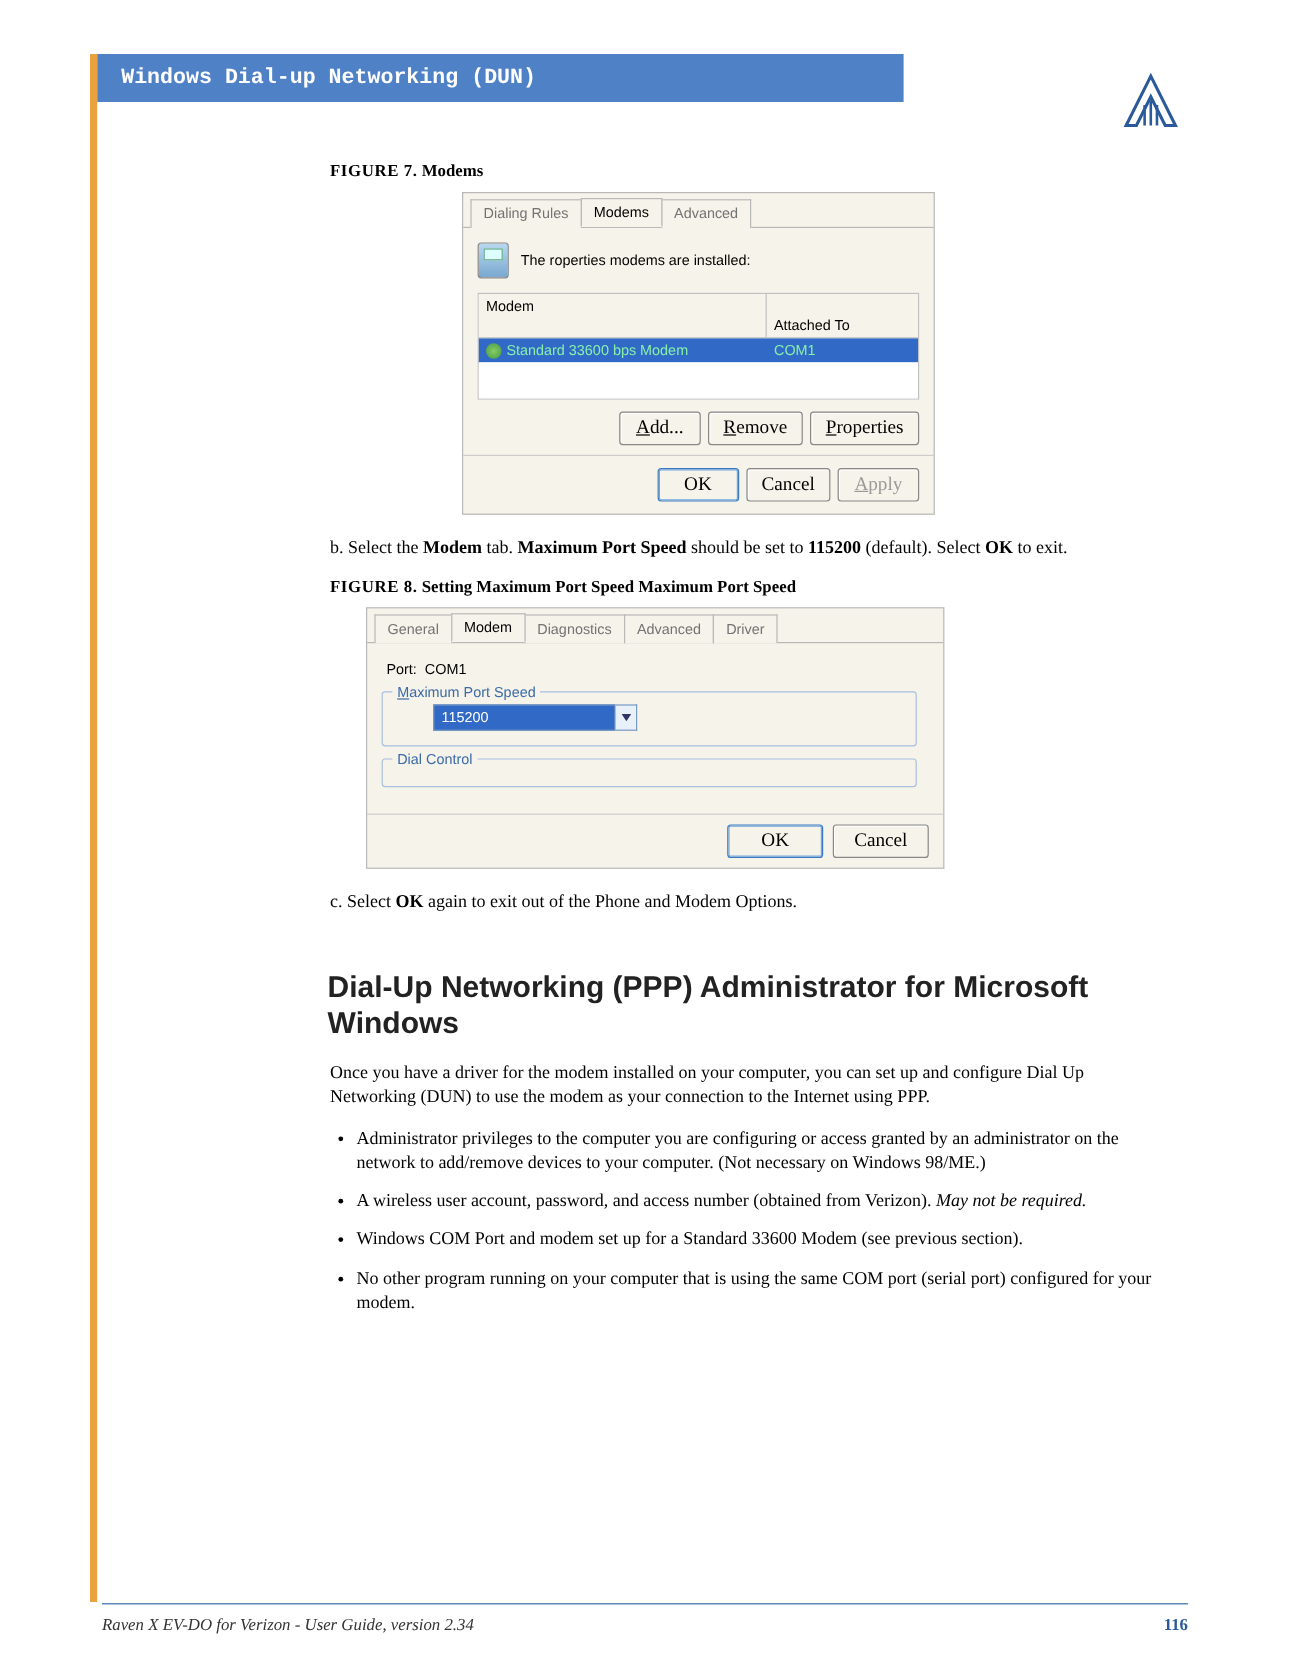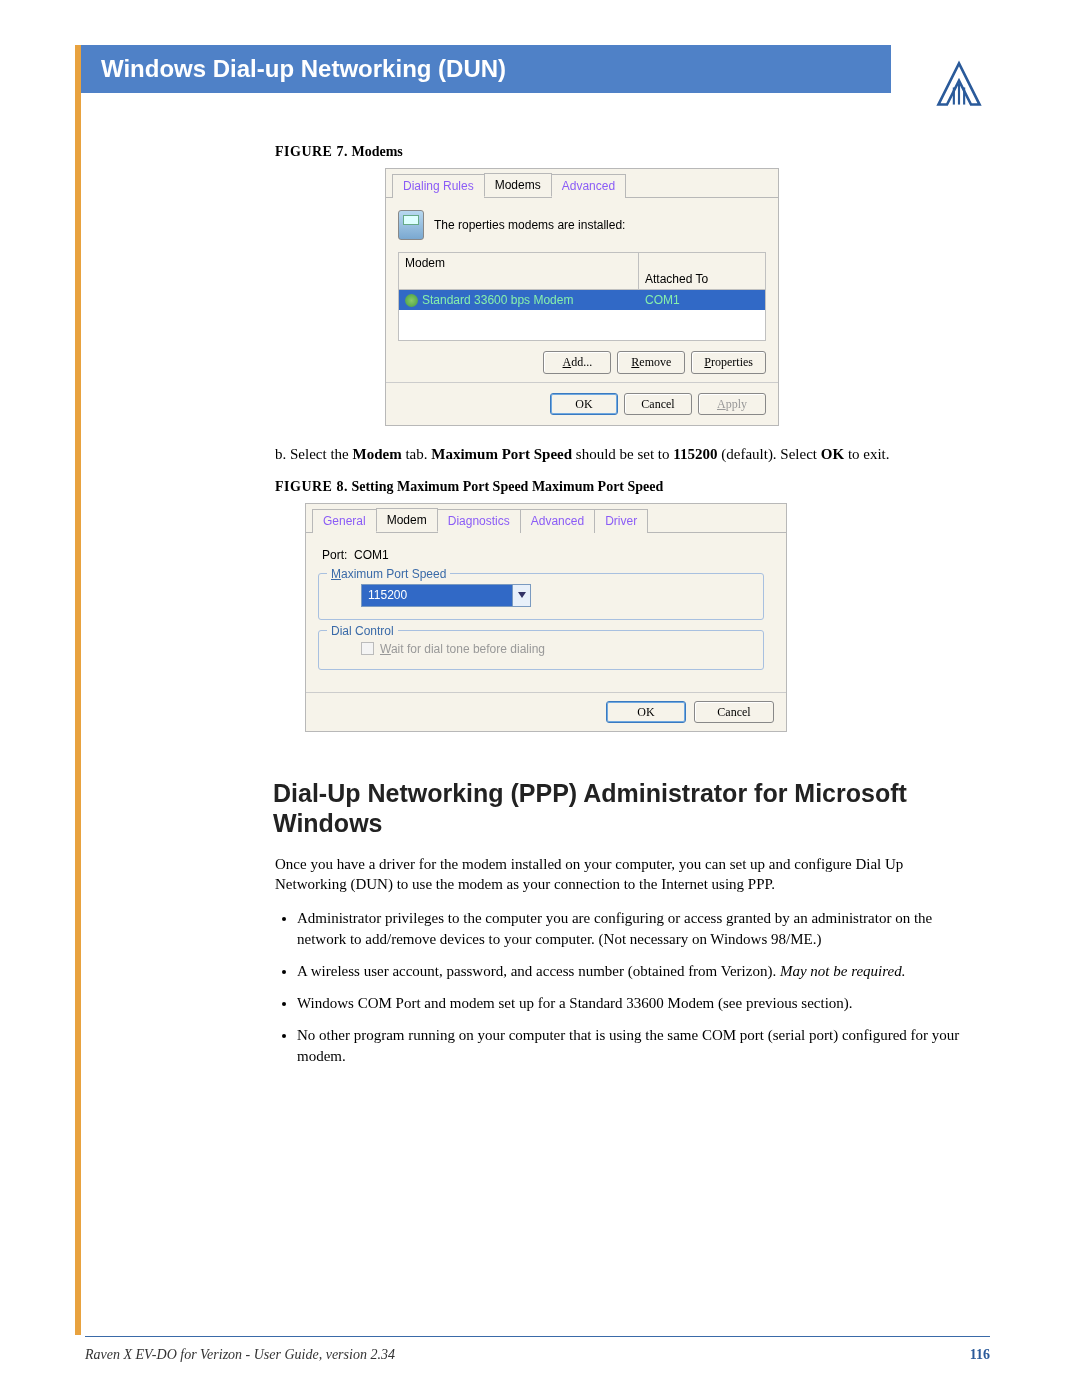--- a/index.html
+++ b/index.html
@@ -16,26 +16,26 @@
     position: absolute;
     left: 75px;
     top: 45px;
     width: 6px;
     height: 1290px;
     background: #e8a23f;
   }
   .header-band {
     background: #4f81c7;
     color: #fff;
-    font-family: Liberation Sans, sans-serif;
+    font-family: Liberation Mono, monospace;
     font-weight: bold;
-    font-size: 24px;
+    font-size: 18px;
     padding: 10px 20px;
     margin-left: 6px;
-    width: 810px;
+    width: 672px;
   }
   .logo {
     position: absolute;
     right: 95px;
     top: 60px;
     width: 52px;
     height: 48px;
   }
   .content {
     margin-left: 200px;
@@ -67,21 +67,21 @@
   .tabs { display: flex; padding: 4px 6px 0 6px; border-bottom: 1px solid #b8b8b8; }
   .tab {
     padding: 3px 10px;
     border: 1px solid #b8b8b8;
     border-bottom: none;
     background: #f6f3ea;
     margin-right: -1px;
     font-size: 12px;
     position: relative;
   }
-  .tab.inactive { top: 1px; color: #8b5cf6; }
+  .tab.inactive { top: 1px; color: #737373; }
   .tab.active { background: #f6f3ea; z-index: 2; border-bottom: 1px solid #f6f3ea; }
   .fig7-body { padding: 12px 12px 8px 12px; }
   .modem-msg { display: flex; align-items: center; gap: 10px; margin-bottom: 12px; }
   .phone-icon {
     width: 26px; height: 30px;
     background: linear-gradient(#b8d8f0,#7aa8d0);
     border: 1px solid #888; border-radius: 3px;
     position: relative;
   }
   .phone-icon::after {
@@ -93,21 +93,21 @@
   .lh-col1 { width: 240px; padding:2px 6px; border-right:1px solid #c0c0c0; }
   .lh-col2 { flex:1; padding:2px 6px;margin-top:16px; }
   .list-row { display:flex; background:#3169c6; color:#86efac; font-size:12px; }
   .lr-col1 { width:240px; padding:2px 6px; display:flex; align-items:center; gap:4px; }
   .lr-col2 { flex:1; padding:2px 6px; }
   .modem-ico { width:13px; height:13px; background: radial-gradient(circle,#8c6,#494); border-radius:50%; }
   .list-empty { height: 30px; background:#fff; }
   .btn-row { display:flex; justify-content:flex-end; gap:6px; margin-top:10px; }
   .winbtn {
     background:#f6f3ea; border:1px solid #888; border-radius:3px;
-    padding:2px 12px; font-family:Tahoma; font-size:12px; min-width:68px;
+    padding:2px 12px; font-family:Tahoma; font-size:16px; min-width:68px;
     text-align:center; box-shadow: inset 1px 1px 0 #fff;
   }
   .winbtn u { text-decoration: underline; }
   .winbtn.disabled { color:#999; }
   .dlg-footer { border-top:1px solid #ccc; padding:10px 12px; display:flex; justify-content:flex-end; gap:6px; }
   .winbtn.primary { border:1px solid #3a7ac0; box-shadow: 0 0 0 1px #6fa8e0 inset; }
   .para { margin: 14px 0; }
   
   .fig8 { width: 482px; margin-left: 30px; }
   .fig8-body { padding: 8px 22px 12px 12px; }
@@ -229,32 +229,31 @@
           <div class="combo-field">115200</div>
           <div class="combo-btn">
             <svg width="8" height="6" viewBox="0 0 8 6">
                 <path d="M0 0 L8 0 L4 6 Z" fill="#336"></path>
               </svg>
           </div>
         </div>
       </div>
       <div class="groupbox">
         <span class="legend">Dial Control</span>
-        <div class="chk">
-          <div class="chk-box"></div>
-          <span><u>W</u>ait for dial tone before dialing</span>
-        </div>
       </div>
     </div>
     <div class="fig8-footer">
       <div class="winbtn primary" style="min-width:80px">OK</div>
       <div class="winbtn" style="min-width:80px">Cancel</div>
     </div>
   </div>
 
+  <p class="para">
+    <span>c. Select </span><b>OK</b><span> again to exit out of the Phone and Modem Options.</span>
+  </p>
 
   <h2 class="section-heading">Dial-Up Networking (PPP) Administrator for Microsoft Windows</h2>
 
   <p class="para">Once you have a driver for the modem installed on your computer, you can set up and configure Dial Up Networking (DUN) to use the modem as your connection to the Internet using PPP.</p>
 
   <ul class="bullets">
     <li>Administrator privileges to the computer you are configuring or access granted by an administrator on the network to add/remove devices to your computer. (Not necessary on Windows 98/ME.)</li>
     <li>
       <span>A wireless user account, password, and access number (obtained from Verizon). </span><span class="italic">May not be required.</span>
     </li>

